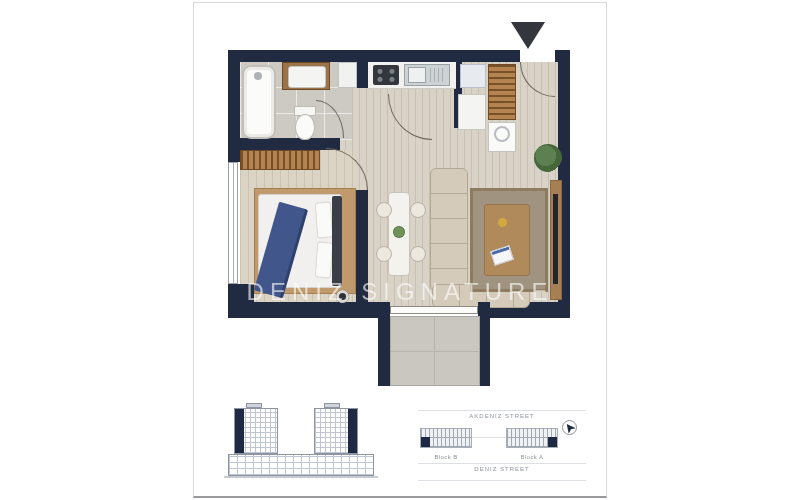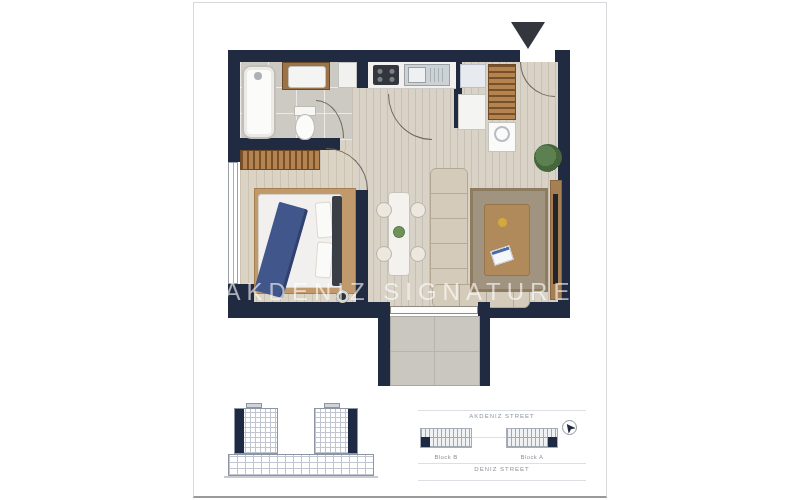--- a/index.html
+++ b/index.html
@@ -105,21 +105,21 @@
     <div class="abs" style="left:306px;top:94px;width:28px;height:28px;border-radius:50%;background:radial-gradient(circle at 42% 42%,#5d8050 0 45%,#46663c 45% 72%,rgba(0,0,0,0) 72%);"></div>
   </div>
 
   <div class="abs" style="left:378px;top:302px;width:112px;height:86px;">
     <div class="abs wall" style="left:0;top:0;width:12px;height:84px;"></div>
     <div class="abs wall" style="left:100px;top:0;width:12px;height:84px;"></div>
     <div class="abs" style="left:12px;top:4px;width:88px;height:8px;background:#fdfdfc;border:1px solid #8e8a82;box-sizing:border-box;background-image:linear-gradient(0deg,rgba(0,0,0,0) 0 45%,#8e8a82 45% 55%,rgba(0,0,0,0) 55%);"></div>
     <div class="abs balcony-tile" style="left:12px;top:14px;width:88px;height:68px;"></div>
   </div>
 
-  <div class="abs" id="wm-text" style="left:193px;top:278px;width:414px;">AKDENIZ SIGNATURE</div>
+  <div class="abs" id="wm-text" style="left:193px;top:278px;width:414px;">DENIZ SIGNATURE</div>
 
   <div class="abs" style="left:228px;top:400px;width:150px;height:82px;">
     <div class="abs" style="left:18px;top:3px;width:16px;height:5px;background:#d0d4da;border:1px solid #8e95a2;box-sizing:border-box;"></div>
     <div class="abs" style="left:96px;top:3px;width:16px;height:5px;background:#d0d4da;border:1px solid #8e95a2;box-sizing:border-box;"></div>
     <div class="abs grid" style="left:6px;top:8px;width:44px;height:46px;"></div>
     <div class="abs" style="left:7px;top:9px;width:9px;height:44px;background:#1e2a44;"></div>
     <div class="abs grid" style="left:86px;top:8px;width:44px;height:46px;"></div>
     <div class="abs" style="left:120px;top:9px;width:9px;height:44px;background:#1e2a44;"></div>
     <div class="abs grid-fine" style="left:0;top:54px;width:146px;height:22px;"></div>
     <div class="abs" style="left:-4px;top:76px;width:154px;height:2px;background:#c7cbd1;"></div>

